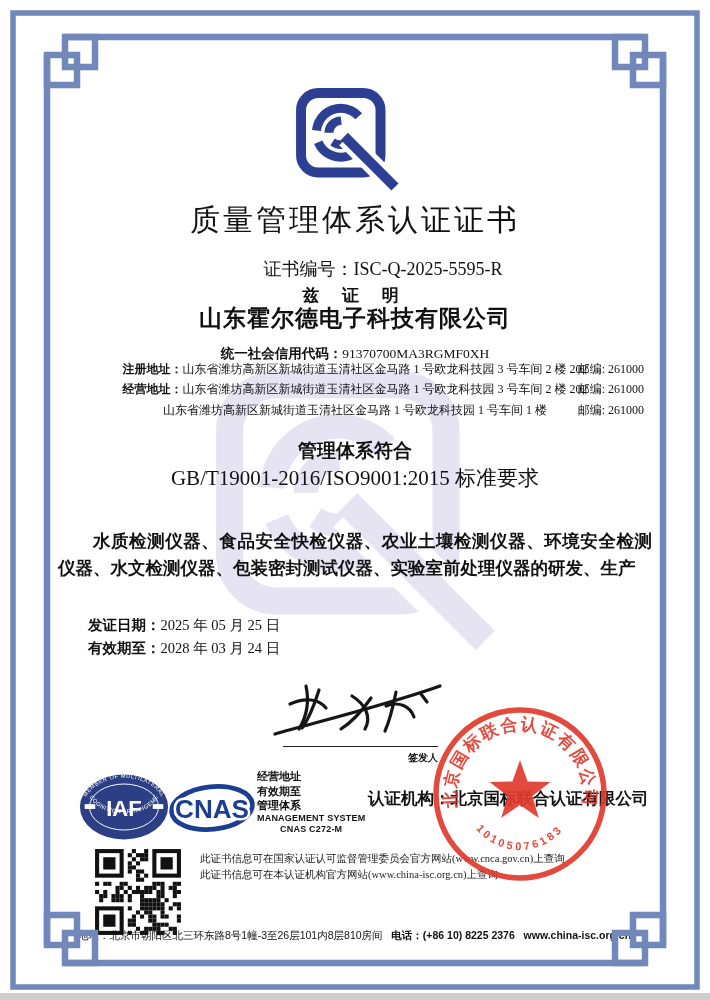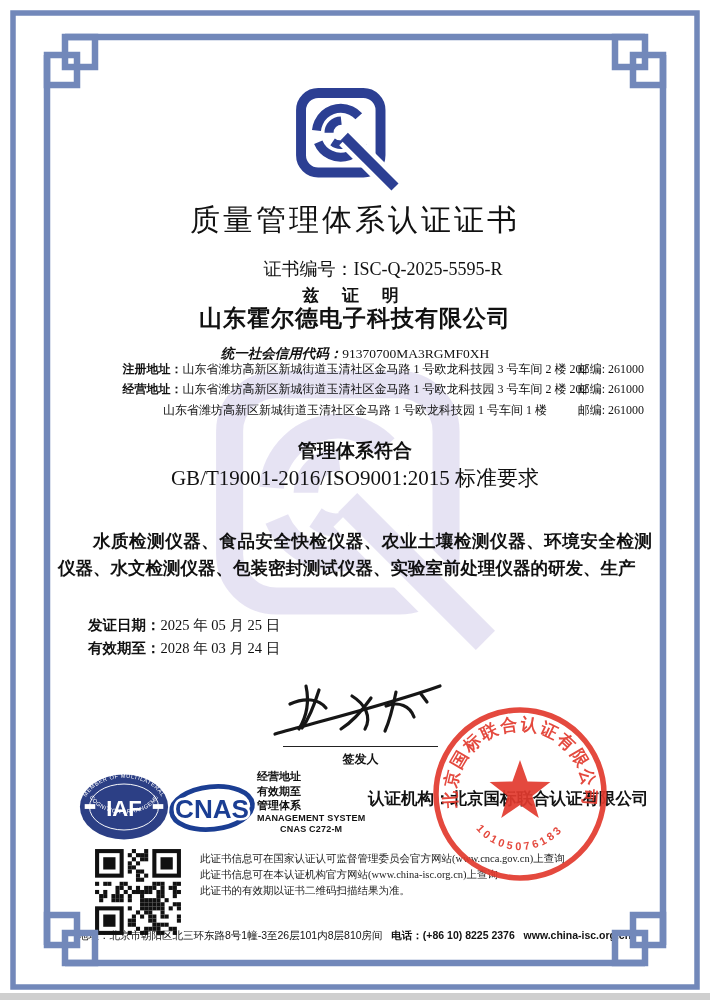--- a/index.html
+++ b/index.html
@@ -9,34 +9,34 @@
   .ctr{left:0;width:710px;text-align:center;}
   
   #frame{position:absolute;left:0;top:0;z-index:4;pointer-events:none;}
   #scan-edge{position:absolute;left:0;bottom:0;width:710px;height:7px;background:#cfcfcf;z-index:5;}
   
   #title{top:200px;font-size:30px;font-weight:normal;letter-spacing:3px;}
   #certno{top:257px;font-size:18px;margin-left:28px;}
   #hereby{top:284px;font-size:17px;font-weight:bold;letter-spacing:9px;font-family:sans-serif;}
   #company{top:303px;font-size:23px;font-weight:bold;font-family:sans-serif;letter-spacing:1px;}
   #credit{top:345px;font-size:13.5px;}
-  #credit .lbl{font-weight:bold;font-family:sans-serif;font-style:italic;}
+  #credit .lbl{font-weight:bold;font-family:sans-serif;}
   .addr-row{left:58px;width:594px;height:19px;font-size:12px;text-align:center;}
   .addr-row .lbl{font-weight:bold;font-family:sans-serif;}
   .addr-row .zip{position:absolute;right:8px;top:0;font-size:12px;}
   #addr0{top:361px;} #addr1{top:381px;} #addr2{top:402px;}
   #conform{top:438px;font-size:19px;font-weight:bold;font-family:sans-serif;}
   #standard{top:464px;font-size:21px;}
   #scopelbl{top:492px;font-size:18px;font-weight:bold;font-family:sans-serif;}
   #scope{top:528px;left:58px;width:594px;font-size:17.5px;line-height:1.55;font-weight:600;text-align:justify;text-indent:2em;}
   .dateline{left:88px;font-size:14.5px;}
   .dateline .lbl{font-weight:bold;font-family:sans-serif;}
   #issue{top:616px;} #valid{top:639px;}
   #sigline{left:283px;top:746px;width:155px;border-top:1.5px solid #222;}
-  #signer{left:283px;top:751px;width:155px;text-align:center;font-size:12px;font-weight:bold;font-family:sans-serif;}
+  #signer{left:283px;top:751px;width:155px;text-align:right;font-size:10px;font-weight:bold;font-family:sans-serif;}
   #orgline{left:368px;top:788px;font-size:16.5px;font-weight:bold;font-family:sans-serif;z-index:2;}
   #seal{left:432px;top:706px;z-index:3;opacity:.92;}
   #acc-text{left:257px;top:769px;font-family:sans-serif;font-weight:bold;font-size:11px;line-height:1.32;}
   #acc-text .en{font-size:9px;letter-spacing:.2px;text-align:center;}
   #notes{left:200px;top:851px;font-size:10.5px;line-height:1.5;color:#1a1a1a;}
   #footer{left:78px;top:929px;width:562px;font-size:10.5px;font-family:sans-serif;white-space:nowrap;}
   #footer b{font-weight:bold;}
   #watermark{left:205px;top:360px;z-index:0;opacity:.34;}
   .z1{z-index:1;}
 </style>
@@ -333,21 +333,20 @@
           <rect x="60" y="80" width="4" height="4"></rect>
           <rect x="64" y="80" width="4" height="4"></rect>
           <rect x="76" y="80" width="4" height="4"></rect>
         </g>
     </g>
   </svg>
 
   <div id="notes" class="abs z1">
     <div>此证书信息可在国家认证认可监督管理委员会官方网站(www.cnca.gov.cn)上查询</div>
     <div>此证书信息可在本认证机构官方网站(www.china-isc.org.cn)上查询</div>
-    <div>此证书的有效期以证书二维码扫描结果为准。</div>
   </div>
 
   <div id="footer" class="abs z1">
     <span>地址：</span><span>北京市朝阳区北三环东路8号1幢-3至26层101内8层810房间</span>&nbsp;&nbsp;
     <b>电话：</b><b>(+86 10) 8225 2376</b>&nbsp;&nbsp;
     <b>www.china-isc.org.cn</b>
   </div>
 
 </div>
 

